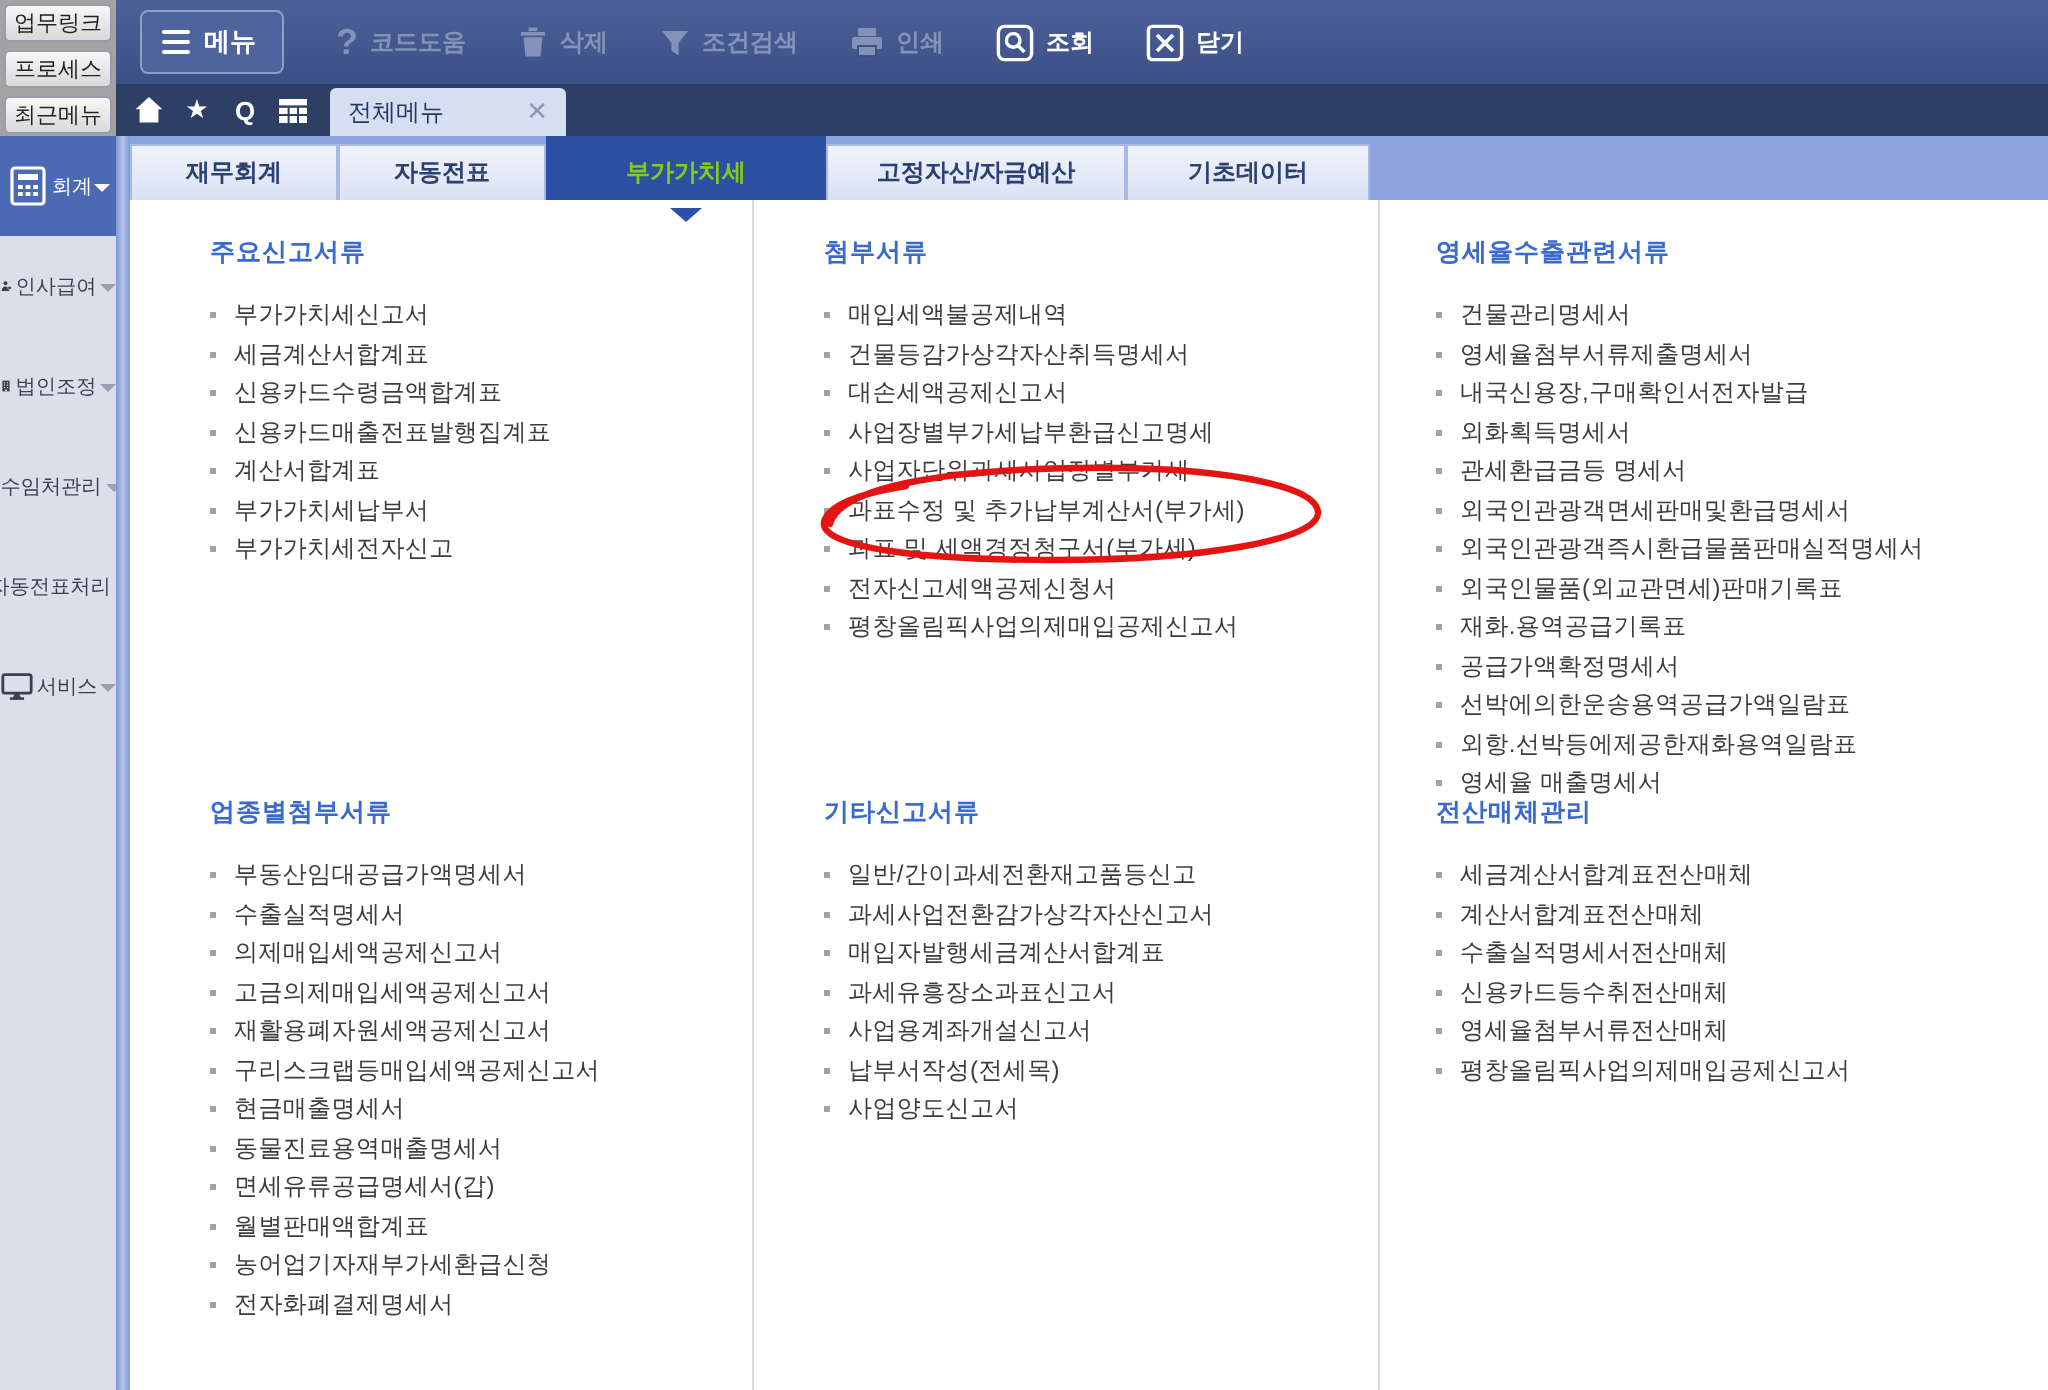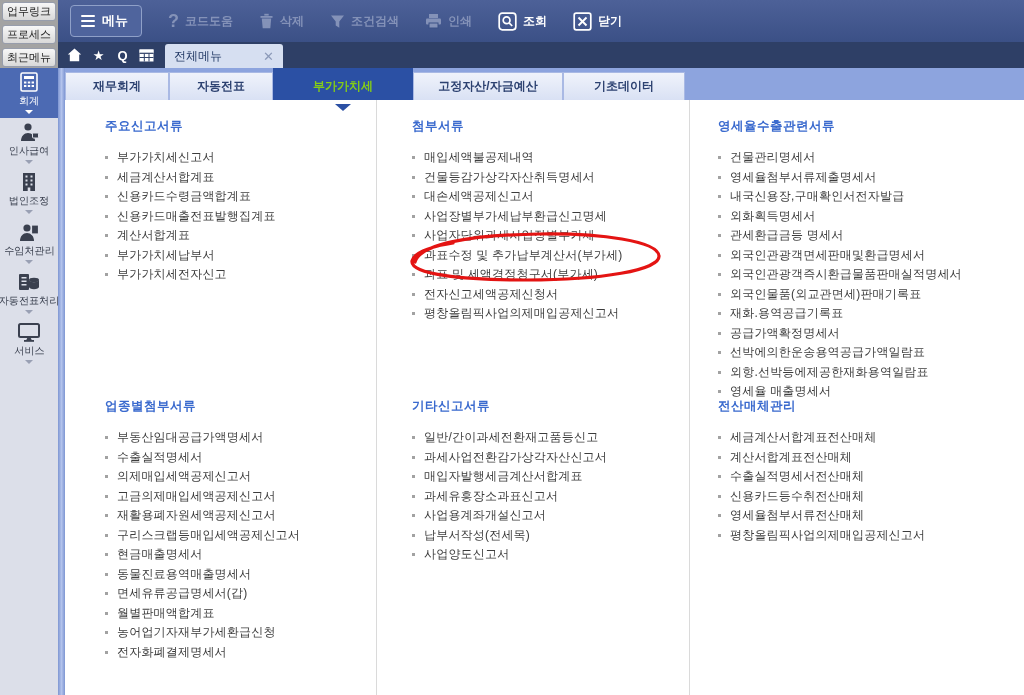--- a/index.html
+++ b/index.html
@@ -33,21 +33,21 @@
   .quick-icons { display:flex; align-items:center; height:26px; padding:0 5px 0 6px; gap:3px; }
   .qicon { width:21px; height:20px; display:flex; align-items:center; justify-content:center;
     color:#fff; font-size:13px; cursor:pointer; }
   .doc-tab { width:118px; height:24px; background:#d6dff1; border-radius:3px 3px 0 0; display:flex;
     align-items:center; justify-content:space-between; padding:0 9px; font-size:12px; color:#233a66;
     margin-left:3px; cursor:pointer; }
   .doc-tab .x { color:#8b99b8; font-size:13px; cursor:pointer; }
 
   
   .sidebar { position:absolute; left:0; top:68px; width:58px; bottom:0; background:#dcdfe9; }
-  .side-item { height:50px; display:flex; flex-direction:column; align-items:center; justify-content:center;
+  .side-item { height:50px; display:flex; flex-direction:row; align-items:center; justify-content:center;
     color:#3a404f; cursor:pointer; }
   .side-item svg { display:block; }
   .side-item .lbl { font-size:11px; margin-top:1px; white-space:nowrap; transform:scale(.92); }
   .side-item .chev { width:0; height:0; border-left:4px solid transparent; border-right:4px solid transparent;
     border-top:4px solid #99a0b4; margin-top:2px; }
   .side-item.active { background:#4c6ab3; color:#fff; }
   .side-item.active .chev { border-top-color:#fff; }
 
   .vstrip { position:absolute; left:58px; top:68px; width:7px; bottom:0;
     background:linear-gradient(90deg,#7e96d2,#b3c3ec 50%,#7e96d2); }

